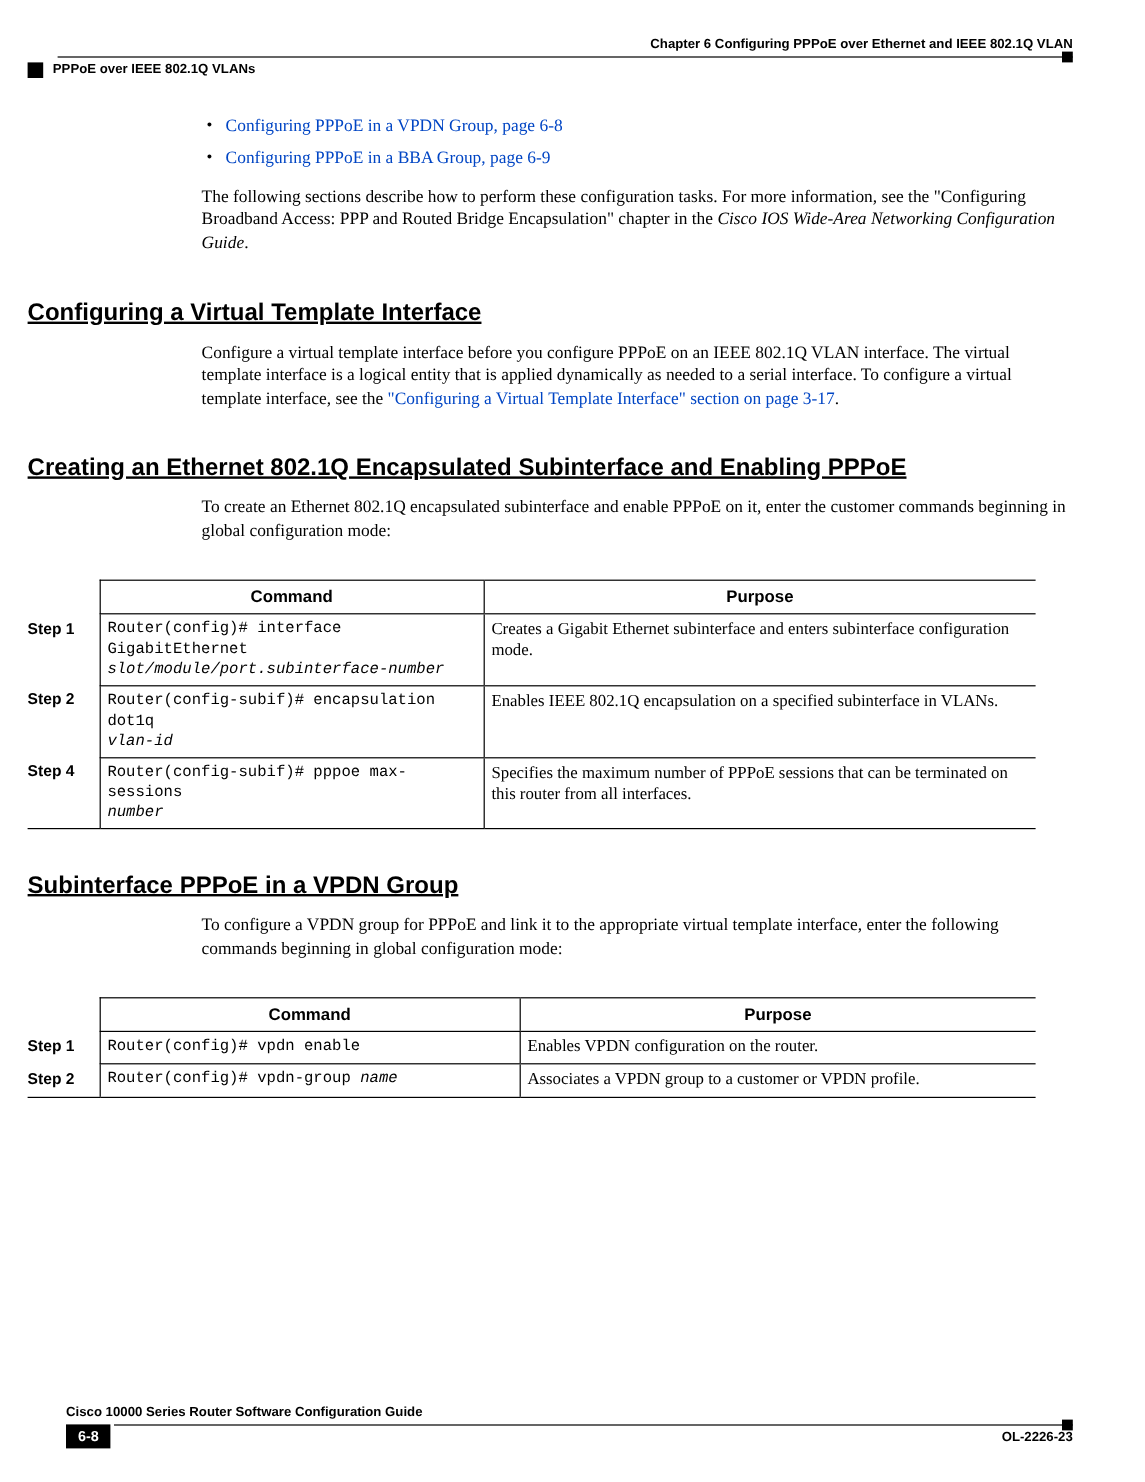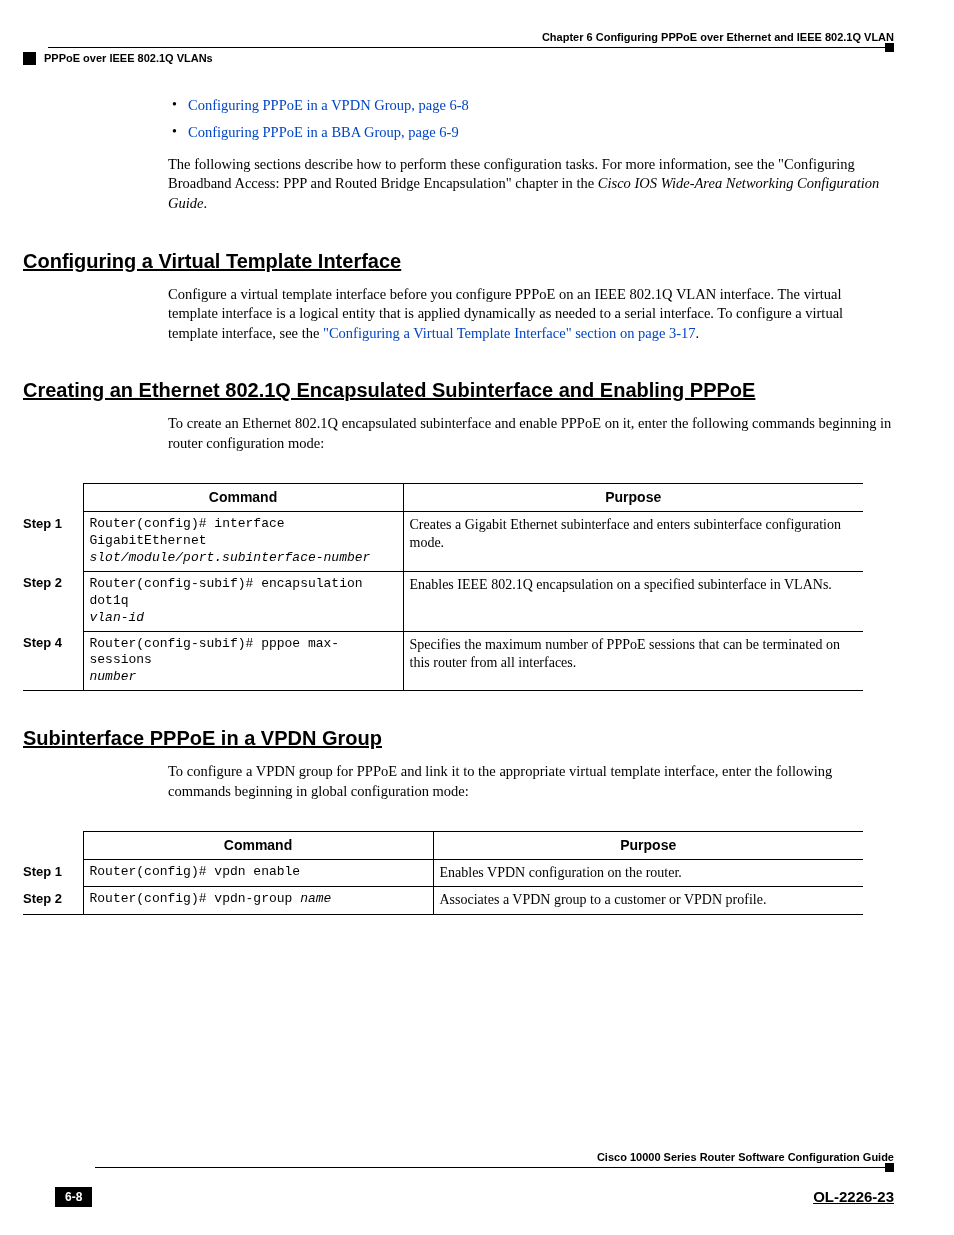--- a/index.html
+++ b/index.html
@@ -149,57 +149,56 @@
   .footer {
     position: absolute;
     bottom: 28px;
     left: 55px;
     right: 60px;
   }
   .footer-title {
     font-family: Arial, Helvetica, sans-serif;
     font-size: 11px;
     font-weight: bold;
-    text-align: right;
+    text-align: left;
     margin-bottom: 2px;
   }
   .footer-line {
     border-top: 1.5px solid #000;
     margin-left: 40px;
     position: relative;
   }
   .footer-line::before {
     content: "";
     position: absolute;
     right: 0;
     top: -5px;
     width: 9px;
     height: 9px;
     background: #000;
   }
   .footer-row {
     display: flex;
     justify-content: space-between;
-    align-items: flex-end;
-    margin-top: 16px;
-    text-decoration: underline;
+    align-items: center;
+    margin-top: 0;
   }
   .page-badge {
     background: #000;
     color: #fff;
     font-family: Arial, Helvetica, sans-serif;
     font-weight: bold;
     font-size: 12px;
     padding: 2px 10px;
     margin-top: -1px;
   }
   .doc-id {
     font-family: Arial, Helvetica, sans-serif;
     font-weight: bold;
-    font-size: 15px;
+    font-size: 11px;
     margin-top: 3px;
   }
 </style>
 </head>
 <body>
 
 <div class="page">
 
   <div class="header-row">
     <span>Chapter 6      Configuring PPPoE over Ethernet and IEEE 802.1Q VLAN</span>
@@ -226,21 +225,21 @@
 
   <h2>Configuring a Virtual Template Interface</h2>
   <div class="content">
     <p>
       <span>Configure a virtual template interface before you configure PPPoE on an IEEE 802.1Q VLAN interface. The virtual template interface is a logical entity that is applied dynamically as needed to a serial interface. To configure a virtual template interface, see the </span><span class="link">"Configuring a Virtual Template Interface" section on page 3-17</span><span>.</span>
     </p>
   </div>
 
   <h2>Creating an Ethernet 802.1Q Encapsulated Subinterface and Enabling PPPoE</h2>
   <div class="content">
-    <p>To create an Ethernet 802.1Q encapsulated subinterface and enable PPPoE on it, enter the following commands beginning in router configuration mode:</p>
+    <p>To create an Ethernet 802.1Q encapsulated subinterface and enable PPPoE on it, enter the customer commands beginning in global configuration mode:</p>
   </div>
 
   <table class="cmd">
     <colgroup>
         <col style="width:60px">
         <col style="width:320px">
         <col>
       </colgroup>
     <thead>
       <tr>

